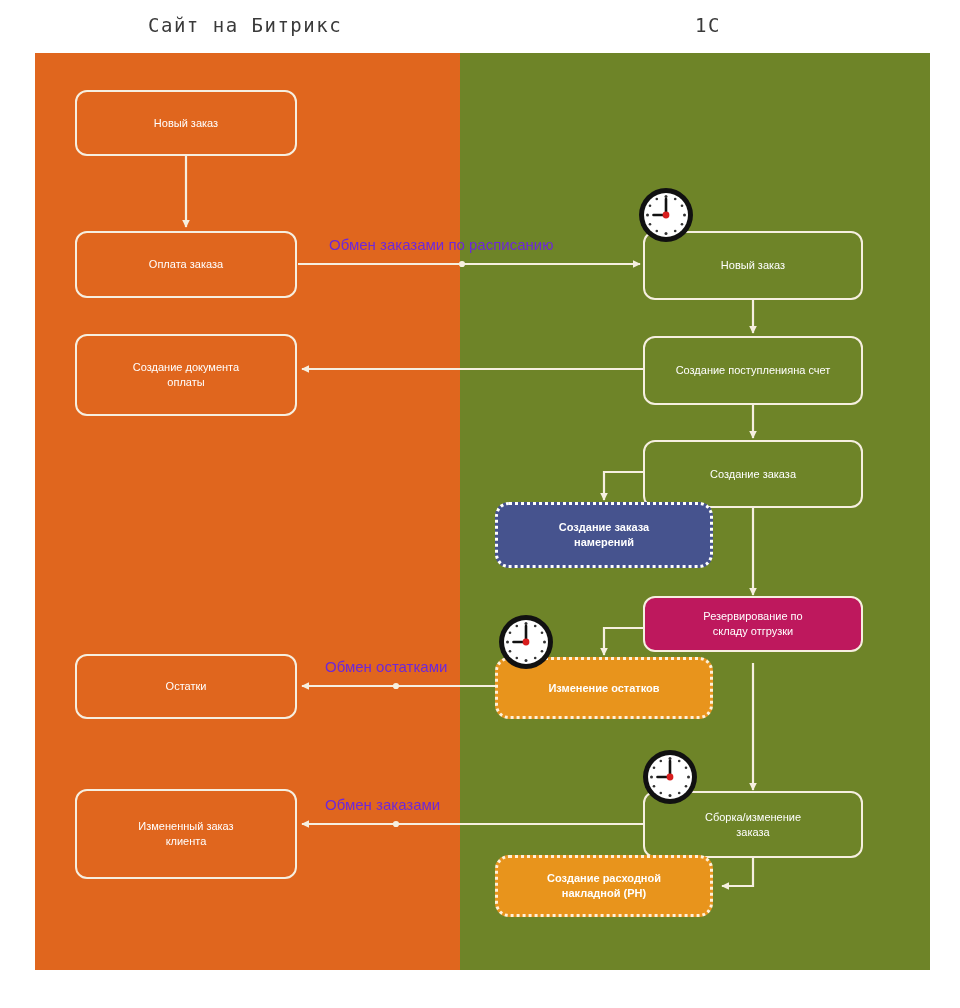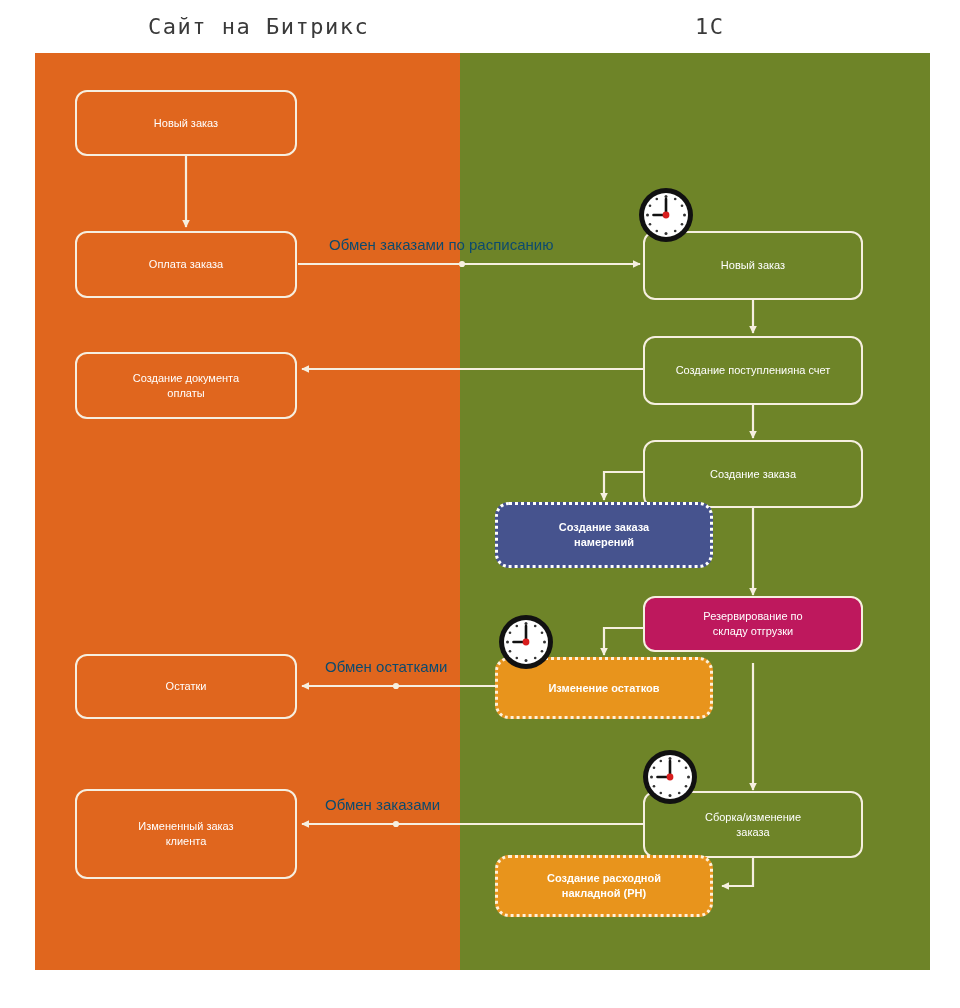--- a/index.html
+++ b/index.html
@@ -3,21 +3,21 @@
 <meta charset="utf-8">
 <style>
   html,body{margin:0;padding:0;background:#ffffff;}
   body{width:960px;height:1008px;position:relative;overflow:hidden;
        font-family:"Liberation Sans","DejaVu Sans",sans-serif;}
 
   #stage{position:absolute;left:0;top:0;width:960px;height:1008px;}
 
   
   .col-title{position:absolute;color:#3a3a3a;font-family:"DejaVu Sans Mono","Liberation Mono",monospace;
-             font-size:22px;letter-spacing:1.5px;white-space:nowrap;}
+             font-size:19px;letter-spacing:1.5px;white-space:nowrap;}
   #title-left{left:148px;top:14px;}
   #title-right{left:695px;top:14px;}
 
   
   .panel{position:absolute;top:53px;height:917px;}
   #panel-left{left:35px;width:425px;background:#E0661E;}
   #panel-right{left:460px;width:470px;background:#6E8428;}
 
   
   #links{position:absolute;left:0;top:0;width:960px;height:1008px;pointer-events:none;}
@@ -26,21 +26,21 @@
   .node{position:absolute;box-sizing:border-box;display:flex;align-items:center;
         justify-content:center;text-align:center;border-radius:12px;
         color:#ffffff;font-size:11px;line-height:1.32;padding:4px 10px;}
   .node.plain{border:2px solid #F6EFE0;background:transparent;}
   .node.blue{background:#46538E;border:3px dotted #ffffff;border-radius:14px;
              color:#ffffff;font-weight:bold;}
   .node.orangebox{background:#E8941C;border:3px dotted #FFF1DA;border-radius:14px;
              color:#ffffff;font-weight:bold;}
 
   
-  .edge-label{position:absolute;color:#0c4a6e;font-size:15px;white-space:nowrap;}
+  .edge-label{position:absolute;color:#6d28d9;font-size:15px;white-space:nowrap;}
 
   
   .clock{position:absolute;width:58px;height:58px;}
 </style>
 </head>
 <body>
 
 <div id="stage">
 
   <div class="col-title" id="title-left">Сайт на Битрикс</div>
@@ -90,21 +90,21 @@
   </svg>
 
   <div class="node plain" style="left:75px;top:90px;width:222px;height:66px;">
     <span>Новый заказ</span>
   </div>
 
   <div class="node plain" style="left:75px;top:231px;width:222px;height:67px;align-items:center;">
     <span>Оплата заказа</span>
   </div>
 
-  <div class="node plain" style="left:75px;top:352px;width:222px;height:67px;flex-direction:column;">
+  <div class="node plain" style="left:75px;top:334px;width:222px;height:82px;flex-direction:column;">
     <span>Создание документа</span>
     <span>оплаты</span>
   </div>
 
   <div class="node plain" style="left:75px;top:654px;width:222px;height:65px;">
     <span>Остатки</span>
   </div>
 
   <div class="node plain" style="left:75px;top:789px;width:222px;height:90px;flex-direction:column;">
     <span>Измененный заказ</span>

